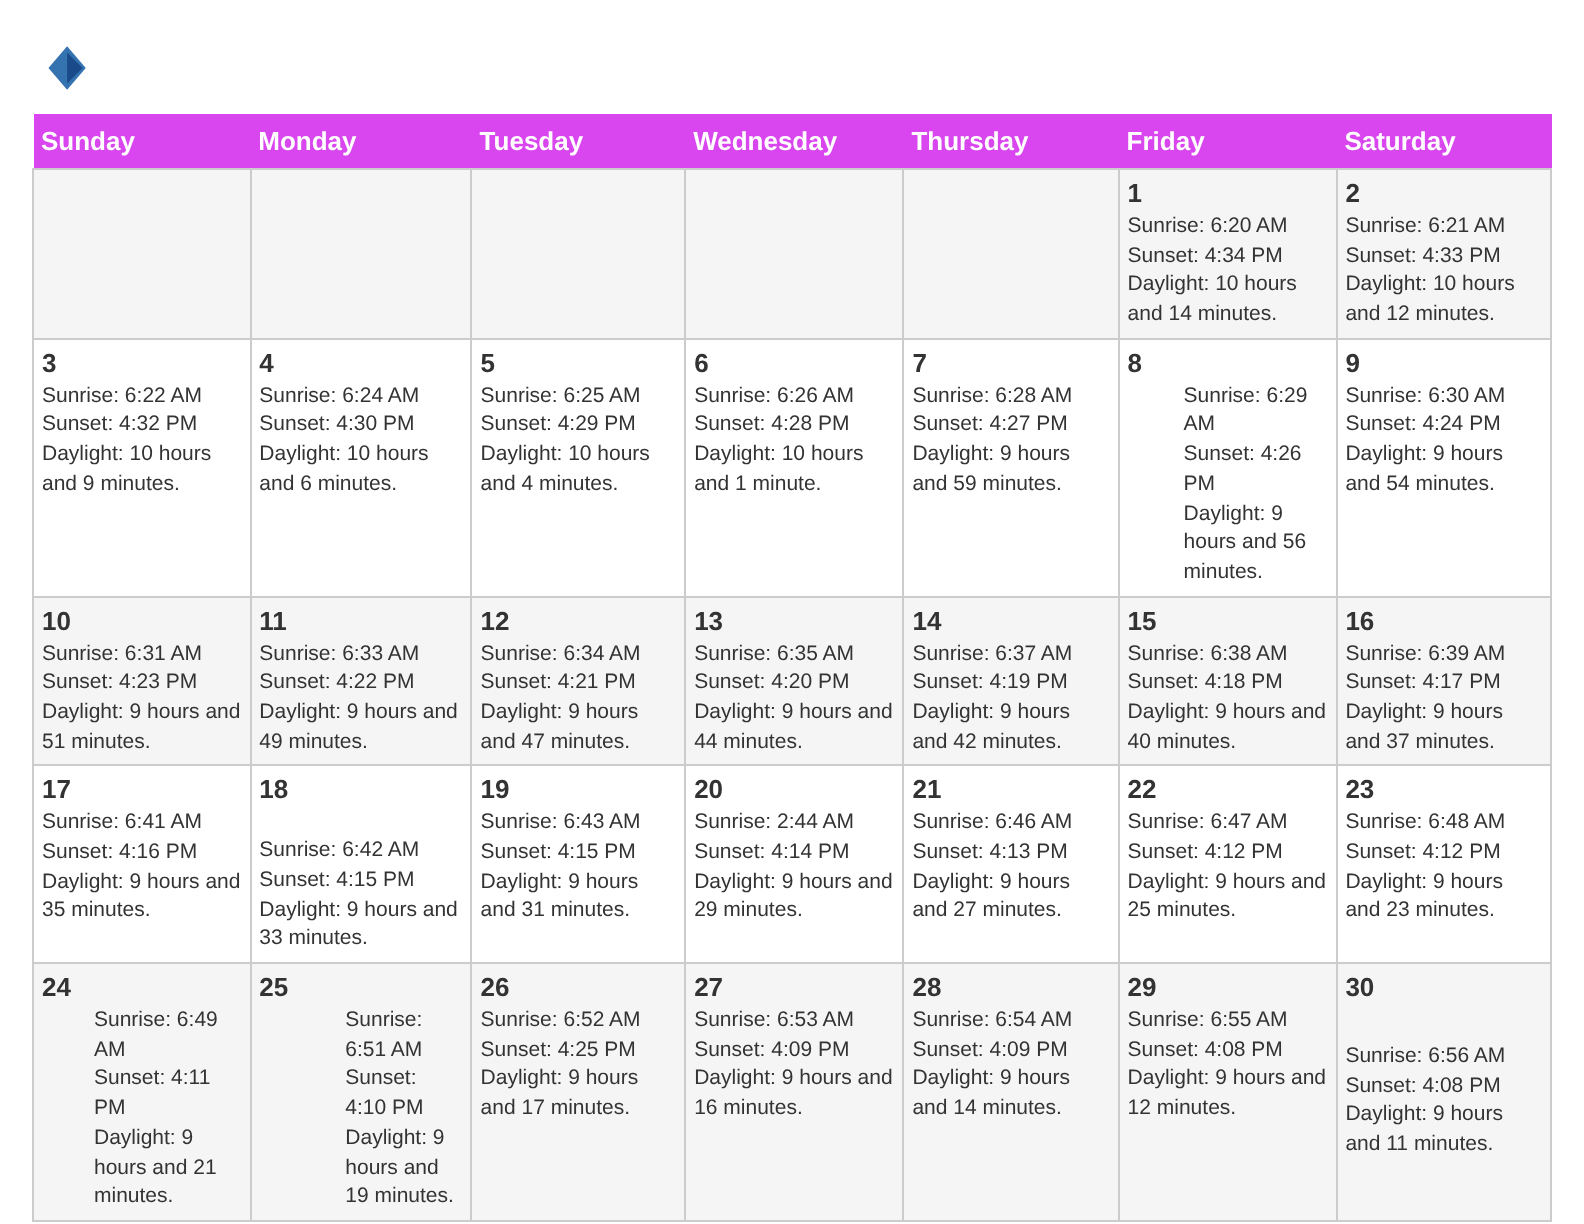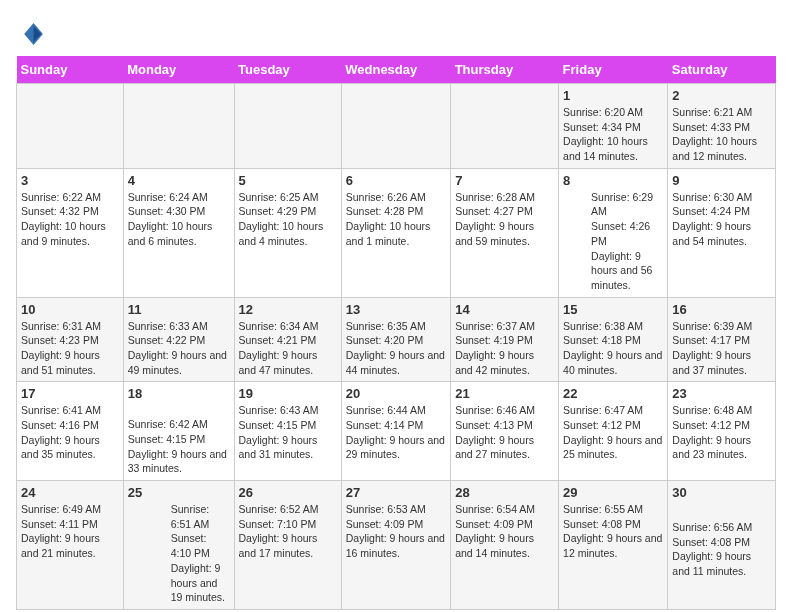--- a/index.html
+++ b/index.html
@@ -237,21 +237,21 @@
 Daylight: 9 hours and 33 minutes.</div>
         </td>
         <td>
           <span class="day-num">19</span>
           <div class="day-info" style="white-space: pre-line;">Sunrise: 6:43 AM
 Sunset: 4:15 PM
 Daylight: 9 hours and 31 minutes.</div>
         </td>
         <td>
           <span class="day-num">20</span>
-          <div class="day-info" style="white-space: pre-line;">Sunrise: 6:44 AM
+          <div class="day-info" style="white-space: pre-line;">Sunrise: 2:44 AM
 Sunset: 4:14 PM
 Daylight: 9 hours and 29 minutes.</div>
         </td>
         <td>
           <span class="day-num">21</span>
           <div class="day-info" style="white-space: pre-line;">Sunrise: 6:46 AM
 Sunset: 4:13 PM
 Daylight: 9 hours and 27 minutes.</div>
         </td>
         <td>
@@ -263,34 +263,34 @@
         <td>
           <span class="day-num">23</span>
           <div class="day-info" style="white-space: pre-line;">Sunrise: 6:48 AM
 Sunset: 4:12 PM
 Daylight: 9 hours and 23 minutes.</div>
         </td>
       </tr>
       <tr>
         <td>
           <span class="day-num">24</span>
-          <div class="day-info" style="white-space: pre-line;">Sunrise: 6:49 AM
+          <div class="day-info" style="white-space: pre-line; margin-left: 26px;">Sunrise: 6:49 AM
 Sunset: 4:11 PM
 Daylight: 9 hours and 21 minutes.</div>
         </td>
         <td>
           <span class="day-num">25</span>
           <div class="day-info" style="white-space: pre-line; margin-left: 43px;">Sunrise: 6:51 AM
 Sunset: 4:10 PM
 Daylight: 9 hours and 19 minutes.</div>
         </td>
         <td>
           <span class="day-num">26</span>
           <div class="day-info" style="white-space: pre-line;">Sunrise: 6:52 AM
-Sunset: 7:10 PM
+Sunset: 4:25 PM
 Daylight: 9 hours and 17 minutes.</div>
         </td>
         <td>
           <span class="day-num">27</span>
           <div class="day-info" style="white-space: pre-line;">Sunrise: 6:53 AM
 Sunset: 4:09 PM
 Daylight: 9 hours and 16 minutes.</div>
         </td>
         <td>
           <span class="day-num">28</span>

